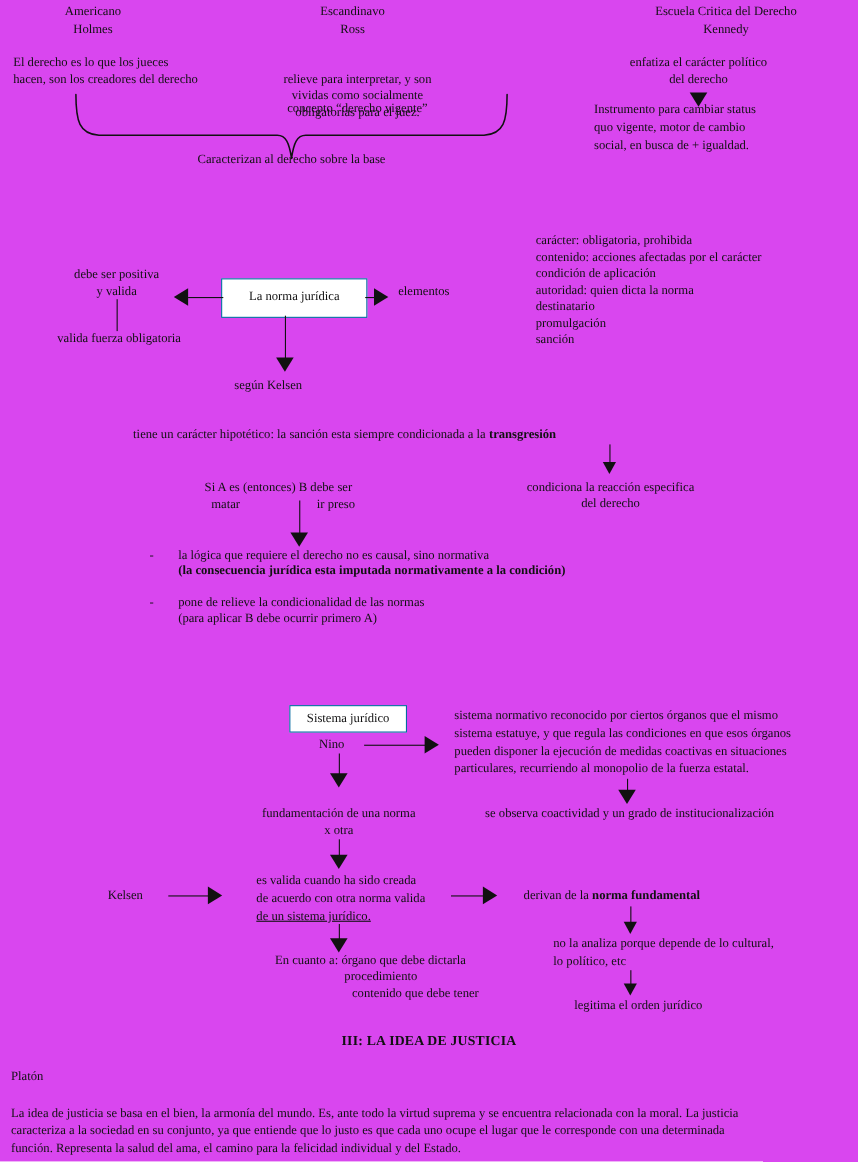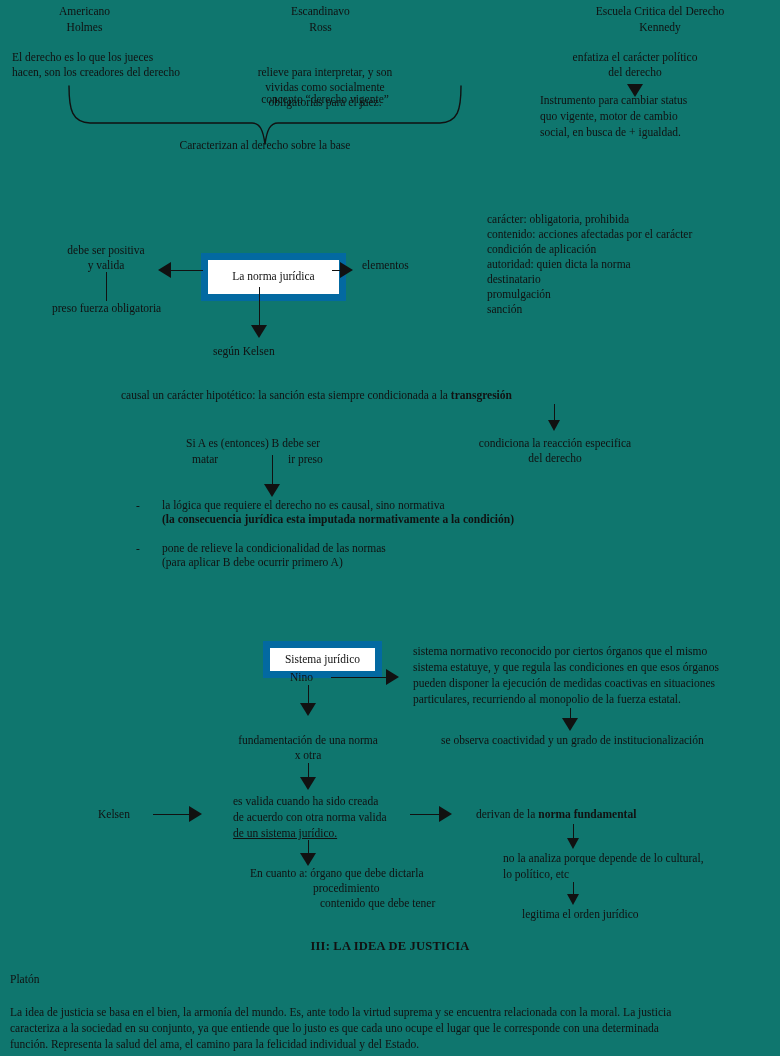--- a/index.html
+++ b/index.html
@@ -10,21 +10,21 @@
   body {
     font-family: "Liberation Serif", "DejaVu Serif", serif;
     color: #111111;
     -webkit-font-smoothing: antialiased;
   }
   #page {
     position: relative;
     width: 780px;
     height: 1056px;
     overflow: hidden;
-    background: #0f766e;
+    background: #d946ef;
   }
   .t {
     position: absolute;
     font-size: 11.5px;
     line-height: 15.5px;
     white-space: pre;
     color: #111111;
   }
   .ctr { text-align: center; }
   .b   { font-weight: bold; }
@@ -65,21 +65,21 @@
   }
   .arrow-left {
     position: absolute;
     width: 0; height: 0;
     border-top: 8px solid transparent;
     border-bottom: 8px solid transparent;
     border-right: 13px solid #111111;
   }
   .box {
     position: absolute;
-    border: 7px solid #0369a1;
+    border: 1px solid #0369a1;
     background: #ffffff;
     text-align: center;
     font-size: 11.5px;
     line-height: 1;
     display: flex;
     align-items: center;
     justify-content: center;
   }
   .brace { position: absolute; }
 </style>
@@ -124,38 +124,38 @@
   <div class="t" style="left:487px; top:227px;">contenido: acciones afectadas por el carácter</div>
   <div class="t" style="left:487px; top:242px;">condición de aplicación</div>
   <div class="t" style="left:487px; top:257px;">autoridad: quien dicta la norma</div>
   <div class="t" style="left:487px; top:272px;">destinatario</div>
   <div class="t" style="left:487px; top:287px;">promulgación</div>
   <div class="t" style="left:487px; top:302px;">sanción</div>
 
   <div class="t ctr" style="left:45px; top:243px; width:122px;">debe ser positiva</div>
   <div class="t ctr" style="left:45px; top:258px; width:122px;">y valida</div>
   <div class="vline" style="left:106px; top:272px; height:29px;"></div>
-  <div class="t" style="left:52px; top:301px;">preso fuerza obligatoria</div>
+  <div class="t" style="left:52px; top:301px;">valida fuerza obligatoria</div>
 
   <div class="box" style="left:201px; top:253px; width:131px; height:34px;">
     <span>La norma jurídica</span>
   </div>
 
   <div class="hline" style="left:171px; top:270px; width:32px;"></div>
   <div class="arrow-left" style="left:158px; top:262px;"></div>
 
   <div class="hline" style="left:332px; top:270px; width:10px;"></div>
   <div class="arrow-right" style="left:340px; top:262px;"></div>
   <div class="t" style="left:362px; top:258px;">elementos</div>
 
   <div class="vline" style="left:259px; top:287px; height:42px;"></div>
   <div class="arrow-down" style="left:251px; top:325px;"></div>
   <div class="t" style="left:213px; top:344px;">según Kelsen</div>
 
-  <div class="t" style="left:121px; top:388px;"><span>causal un carácter hipotético: la sanción esta siempre condicionada a la </span><span class="b">transgresión</span></div>
+  <div class="t" style="left:121px; top:388px;"><span>tiene un carácter hipotético: la sanción esta siempre condicionada a la </span><span class="b">transgresión</span></div>
 
   <div class="vline" style="left:554px; top:404px; height:20px;"></div>
   <div class="arrow-down sm" style="left:548px; top:420px;"></div>
 
   <div class="t ctr" style="left:440px; top:436px; width:230px;">condiciona la reacción especifica</div>
   <div class="t ctr" style="left:440px; top:451px; width:230px;">del derecho</div>
 
   <div class="t" style="left:186px; top:436px;">Si A es (entonces) B debe ser</div>
   <div class="t" style="left:192px; top:452px;">matar</div>
   <div class="t" style="left:288px; top:452px;">ir preso</div>

